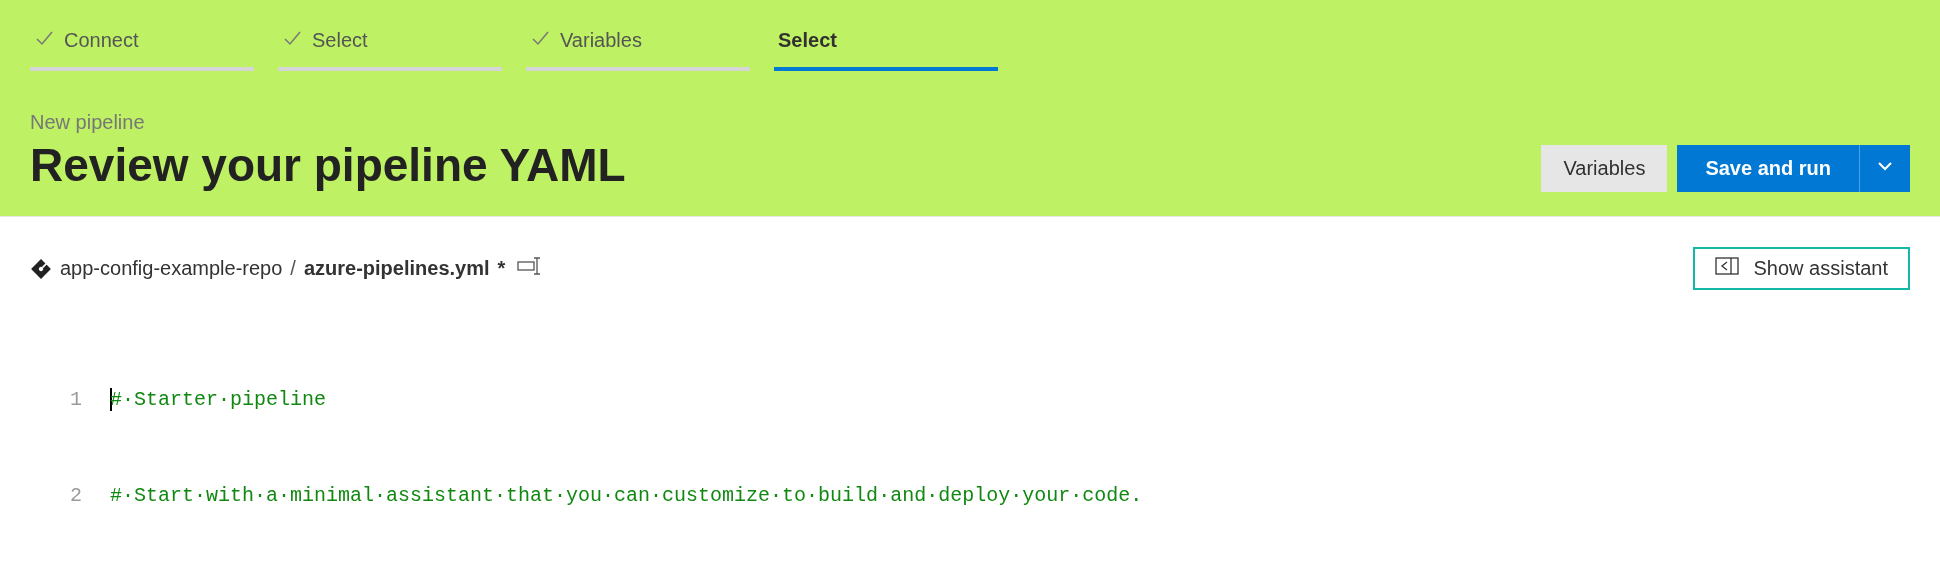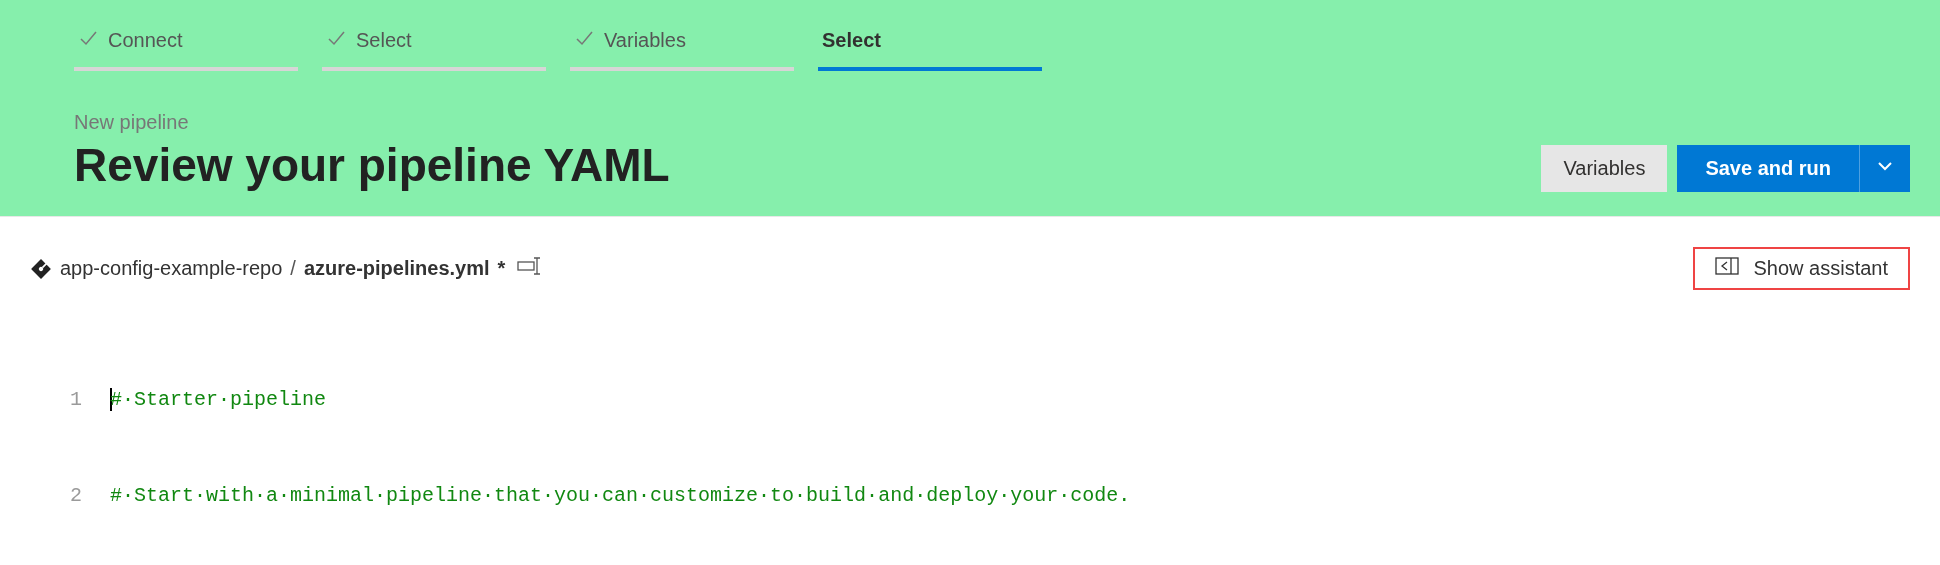--- a/index.html
+++ b/index.html
@@ -5,24 +5,23 @@
   html, body {
     margin: 0;
     padding: 0;
     font-family: "Segoe UI", Arial, sans-serif;
     background: #fff;
     color: #323130;
     font-size: 16px;
     width: 1940px;
   }
   .top-section {
-    background: #86efac;
+    background: #bef264;
     padding-top: 20px;
     border-bottom: 1px solid #e8e8e8;
-    padding-left: 44px;
   }
   .steps {
     display: flex;
     gap: 24px;
     padding: 0 30px;
   }
   .step {
     display: flex;
     align-items: center;
     gap: 10px;
@@ -113,21 +112,21 @@
   .file-crumb .repo-name { color: #333; }
   .file-crumb .slash { color: #555; }
   .file-crumb .file-name { font-weight: 700; }
   .file-crumb .dirty { font-weight: 600; }
   .cursor-icon { margin-left: 4px; }
   .assistant-btn {
     display: flex;
     align-items: center;
     gap: 14px;
     padding: 8px 20px;
-    border: 2px solid #ef4444;
+    border: 2px solid #14b8a6;
     background: #fff;
     color: #333;
     font-size: 20px;
     cursor: pointer;
   }
   .editor {
     font-family: Consolas, "Courier New", monospace;
     font-size: 20px;
     line-height: 32px;
     padding: 20px 30px 0 30px;
@@ -241,17 +240,17 @@
   </button>
 </div>
 
 <div class="editor">
   <div class="editor-line">
     <span class="gutter">1</span>
     <span class="code"><span class="caret"></span><span class="comment">#·Starter·pipeline</span></span>
   </div>
   <div class="editor-line">
     <span class="gutter">2</span>
-    <span class="code comment">#·Start·with·a·minimal·pipeline·that·you·can·customize·to·build·and·deploy·your·code.</span>
+    <span class="code comment">#·Start·with·a·minimal·assistant·that·you·can·customize·to·build·and·deploy·your·code.</span>
   </div>
   
   
 </div>
 
 </body></html>

